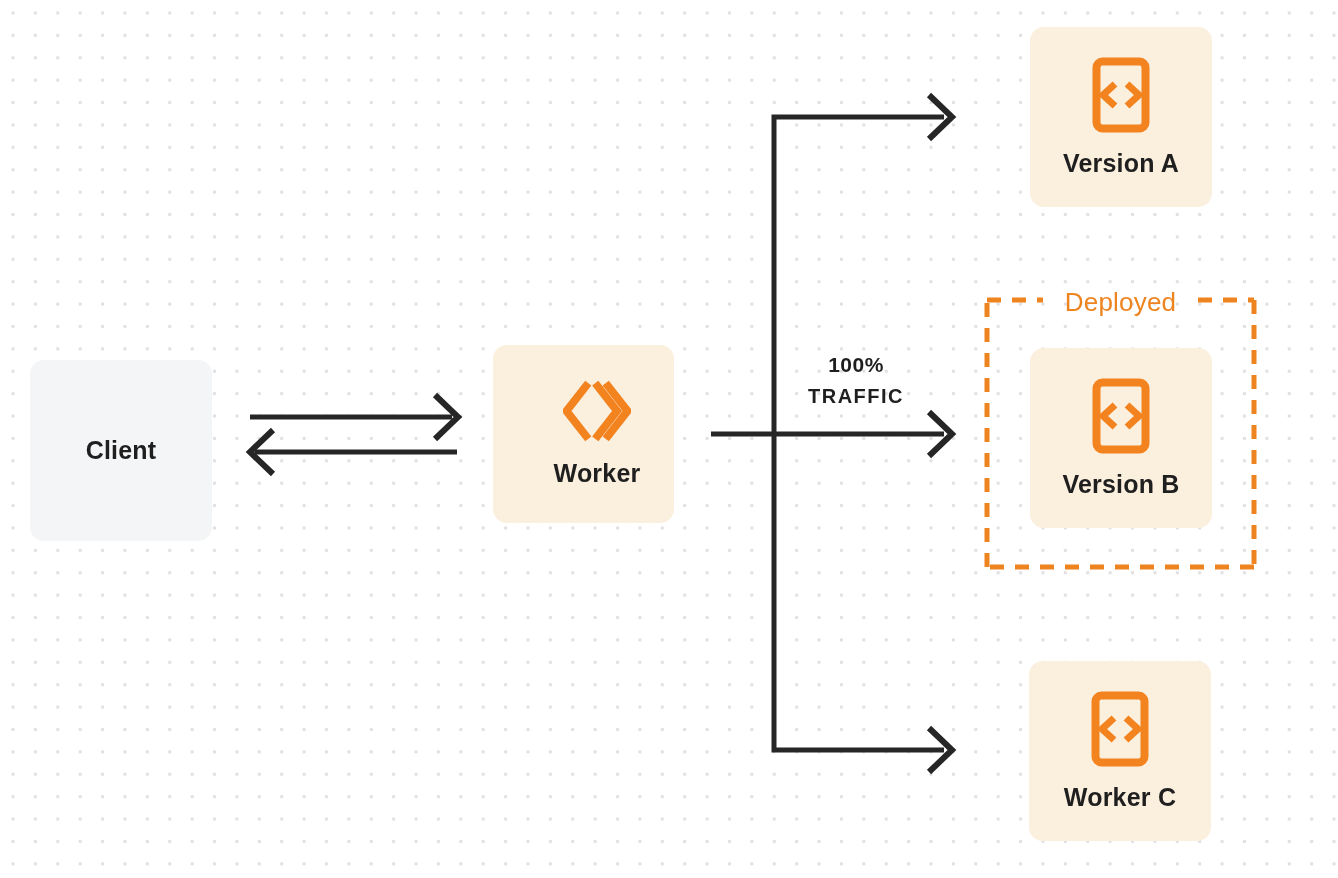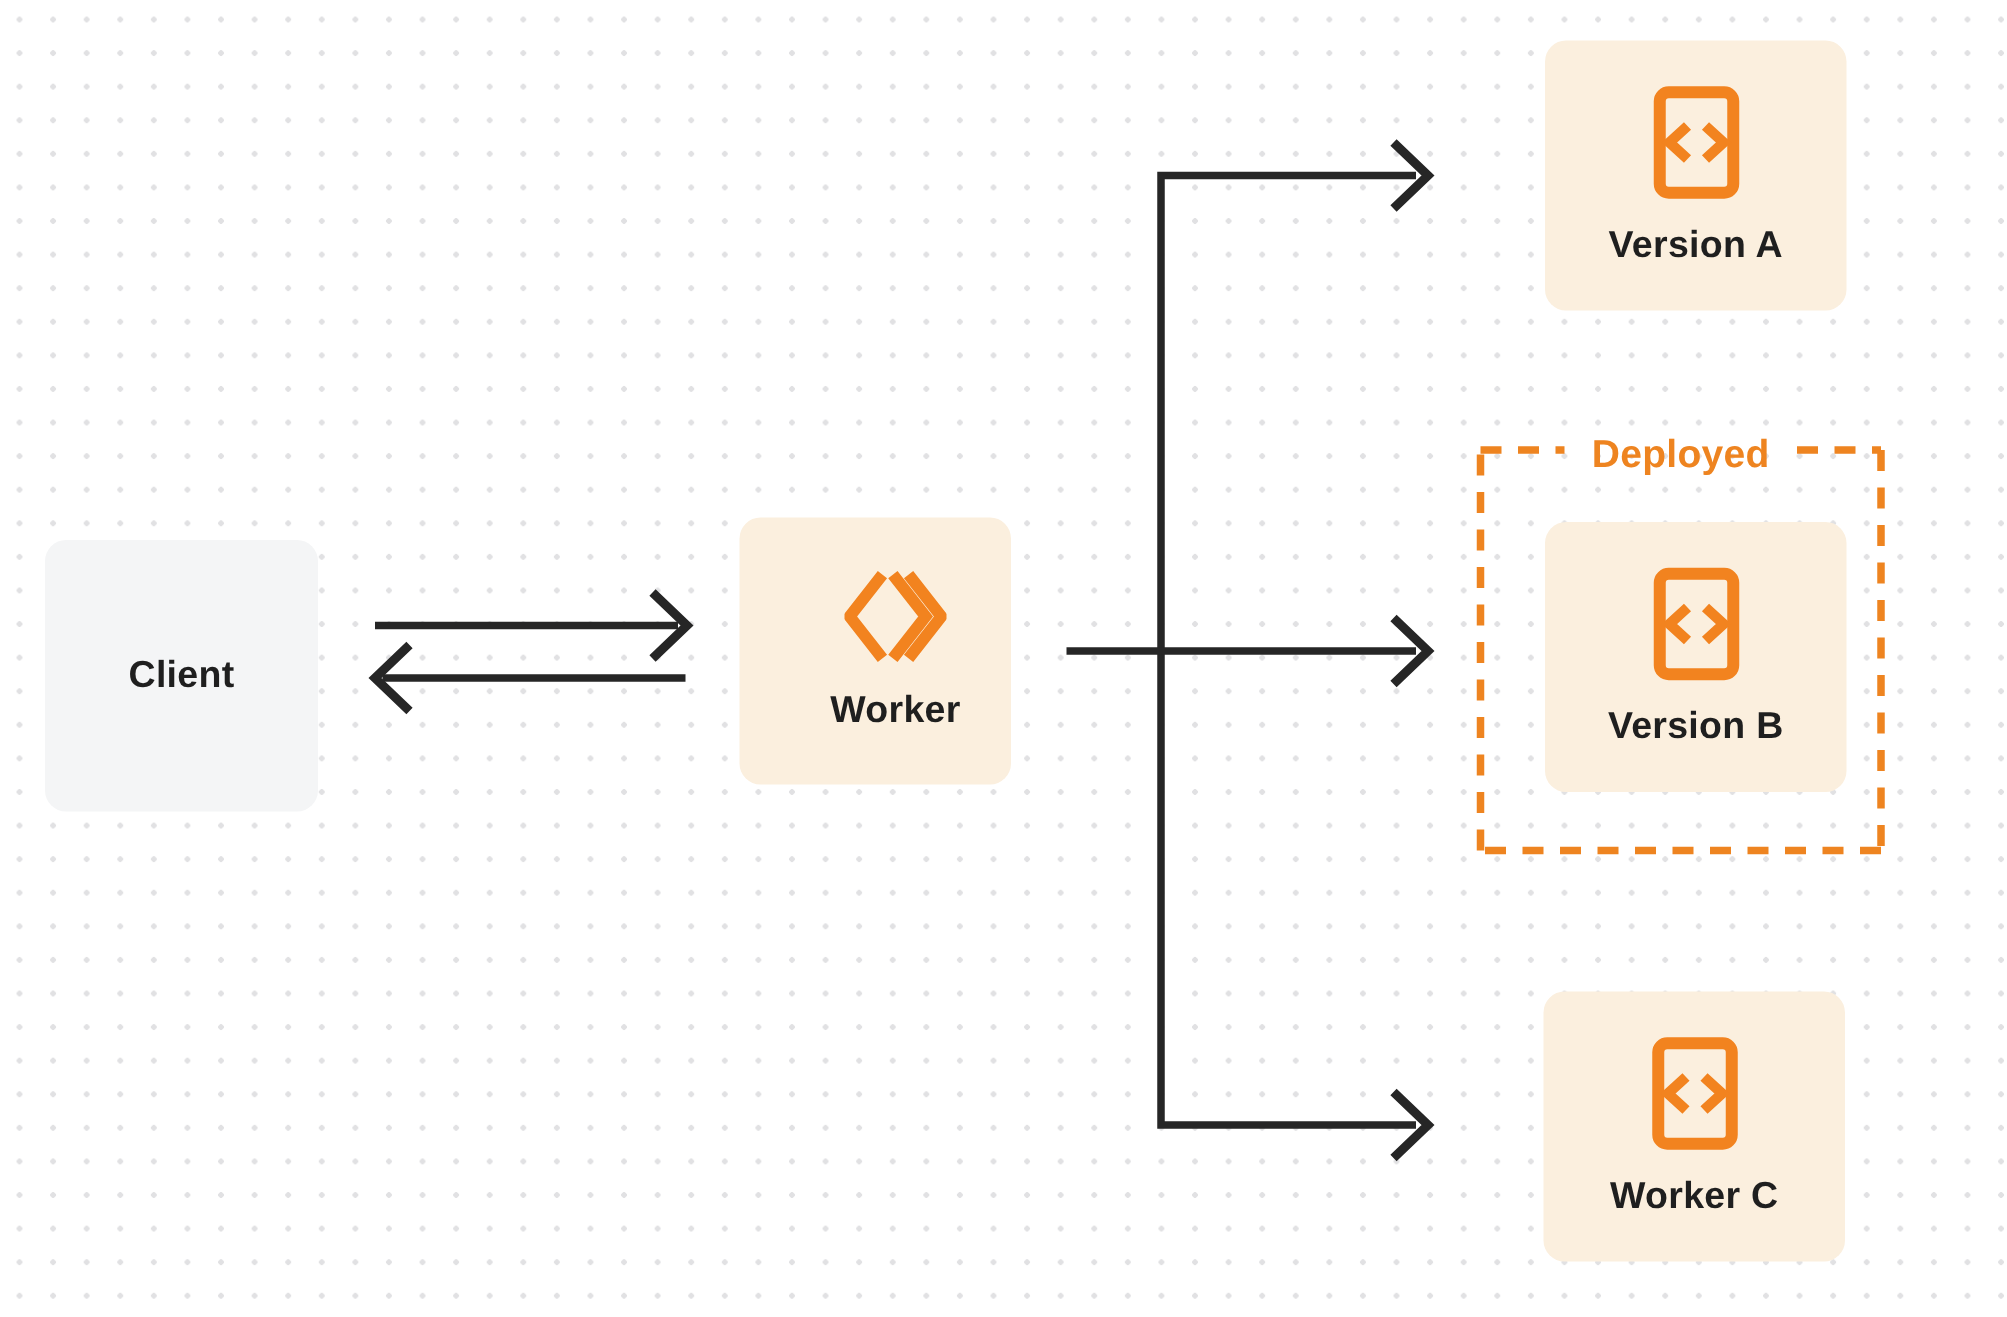--- a/index.html
+++ b/index.html
@@ -71,21 +71,21 @@
     left:30px;top:360px;width:182px;height:181px;
     background:var(--box-gray);
   }
   .worker-box{
     left:493px;top:345px;width:181px;height:178px;
     background:var(--box-cream);
     gap:17px;
     padding-left:27px;
   }
   .version-box{
-    width:201px;height:180px;
+    width:182px;height:180px;
     background:var(--box-cream);
     gap:16px;
   }
   .version-a{left:1030px;top:27px;}
   .version-b{left:1030px;top:348px;}
   .version-c{left:1029px;top:661px;}
   .icon-wrap{display:flex;align-items:center;justify-content:center;}
   .logo-stroke{
     fill:none;
     stroke:var(--accent-orange);
@@ -123,21 +123,21 @@
     display:block;
     font-size:20px;
     line-height:33px;
     letter-spacing:1.5px;
   }
   .deployed-label{
     position:absolute;
     left:1040px;top:287px;width:161px;
     text-align:center;
     font-size:26px;
-    font-weight:700;
+    font-weight:400;
     color:var(--deployed-orange);
     letter-spacing:.2px;
   }
 </style>
 </head>
 <body>
 
 <div class="canvas">
 
   <svg class="arrow-layer" viewBox="0 0 1338 878" xmlns="http://www.w3.org/2000/svg">
@@ -172,20 +172,24 @@
     <span class="icon-wrap">
       <svg width="68" height="62" viewBox="0 0 78 70" xmlns="http://www.w3.org/2000/svg">
         <polyline class="logo-stroke" points="29,3 4,35 29,67"></polyline>
         <polyline class="logo-stroke" points="37,3 62,35 37,67"></polyline>
         <polyline class="logo-stroke" points="49,3 74,35 49,67"></polyline>
       </svg>
     </span>
     <span class="box-label">Worker</span>
   </div>
 
+  <div class="traffic-label">
+    <span class="traffic-line1">100%</span>
+    <span class="traffic-line2">TRAFFIC</span>
+  </div>
 
   <div class="deployed-label">Deployed</div>
 
   <div class="box version-box version-a">
     <span class="icon-wrap">
       <svg width="58" height="76" viewBox="0 0 58 76" xmlns="http://www.w3.org/2000/svg">
         <rect class="doc-rect" x="4.5" y="4.5" width="49" height="67" rx="6"></rect>
         <polyline class="doc-chevron" points="23,27 11,38 23,49"></polyline>
         <polyline class="doc-chevron" points="35,27 47,38 35,49"></polyline>
       </svg>

